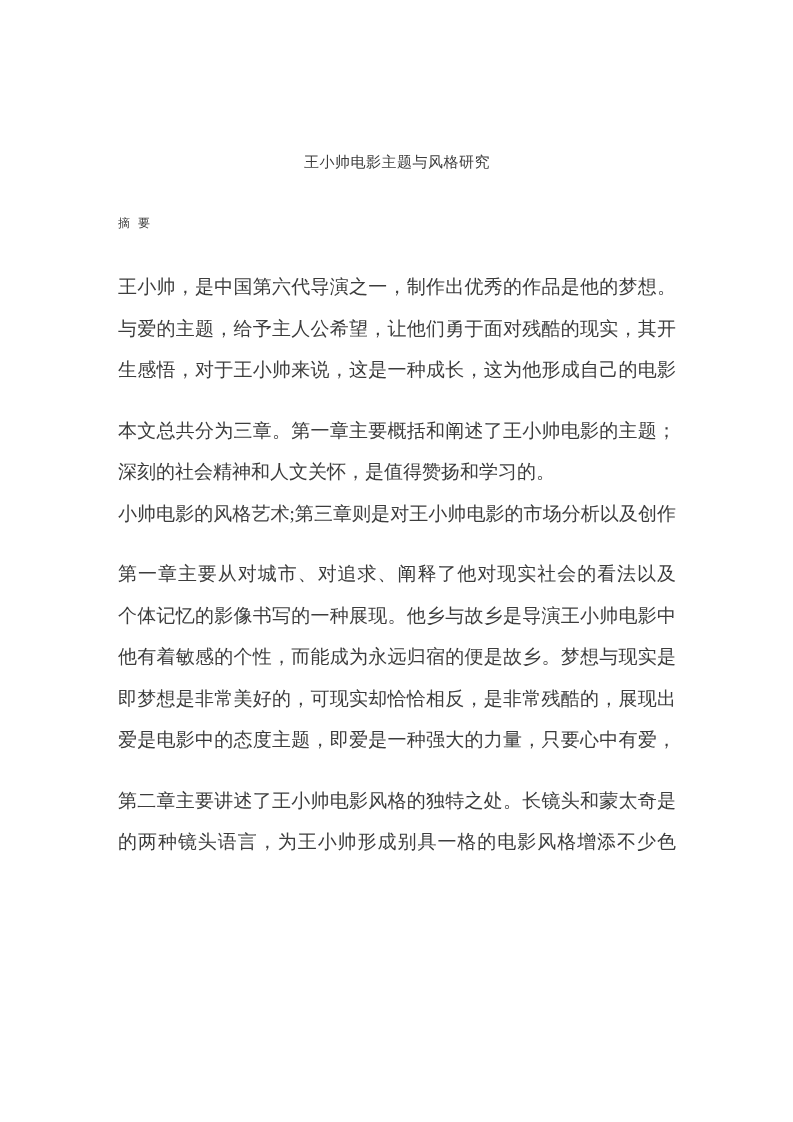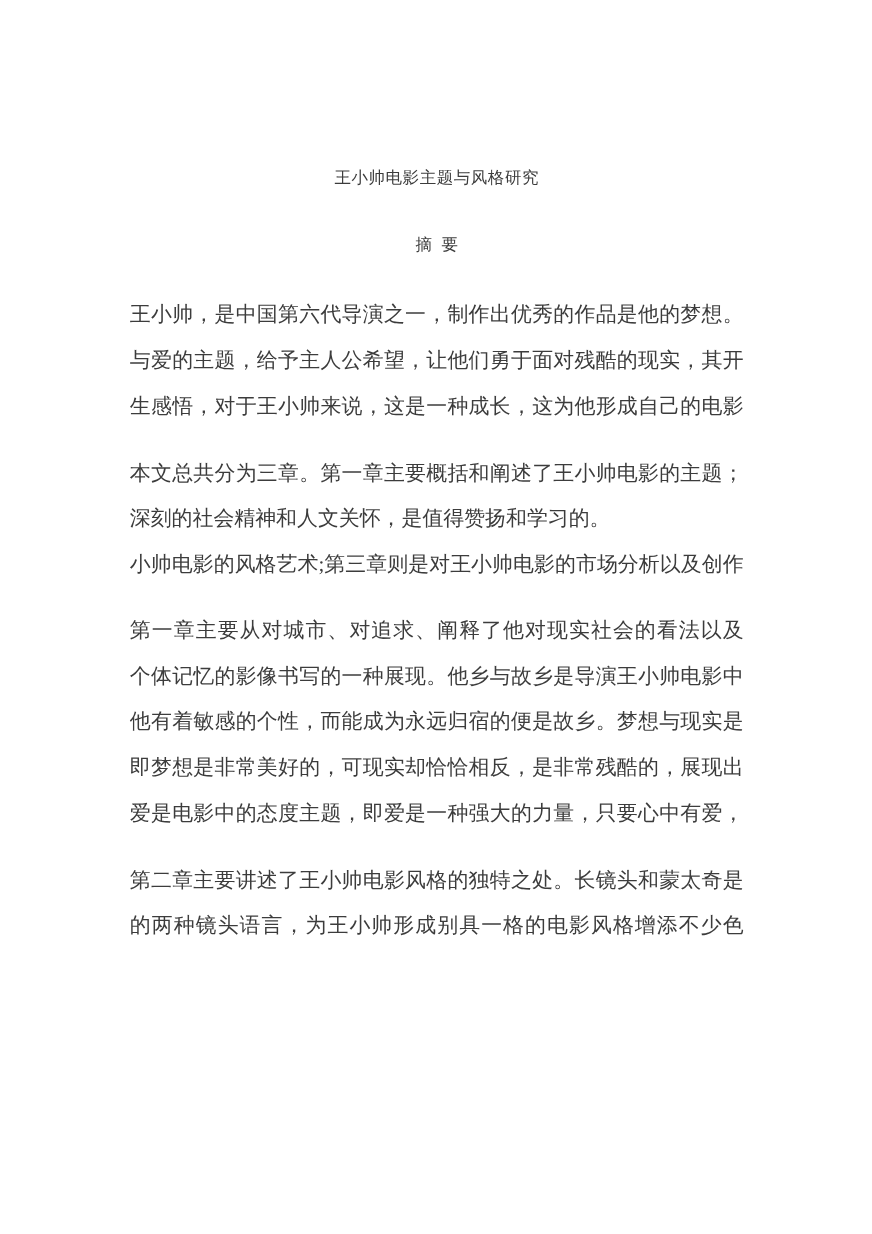--- a/index.html
+++ b/index.html
@@ -21,25 +21,25 @@
     margin: 0;
     font-size: 15px;
     font-weight: 400;
     line-height: 41.5px;
     height: 41.5px;
     text-align: center;
     letter-spacing: 0.5px;
   }
   .abstract-label {
     margin: 19px 0 0 0;
-    font-size: 15px;
+    font-size: 12px;
     font-weight: 400;
     line-height: 41.5px;
     height: 41.5px;
-    text-align: center;
+    text-align: left;
     word-spacing: 5px;
   }
   .para {
     margin: 19px 0 0 0;
   }
   .para.first {
     margin-top: 22px;
   }
   .line {
     font-size: 19px;

